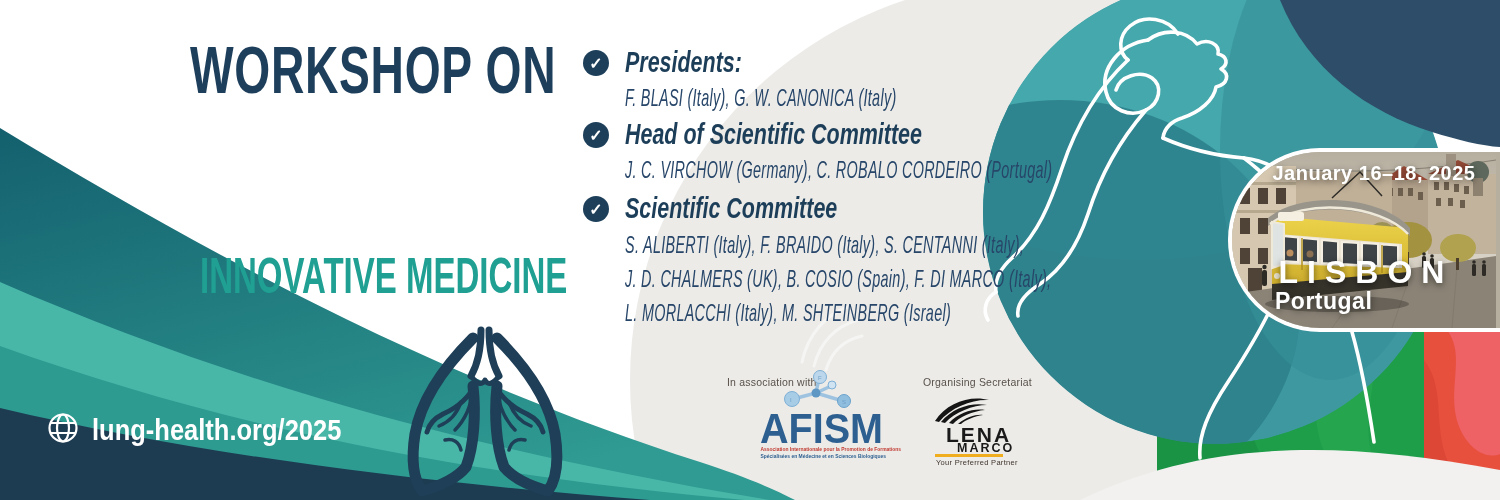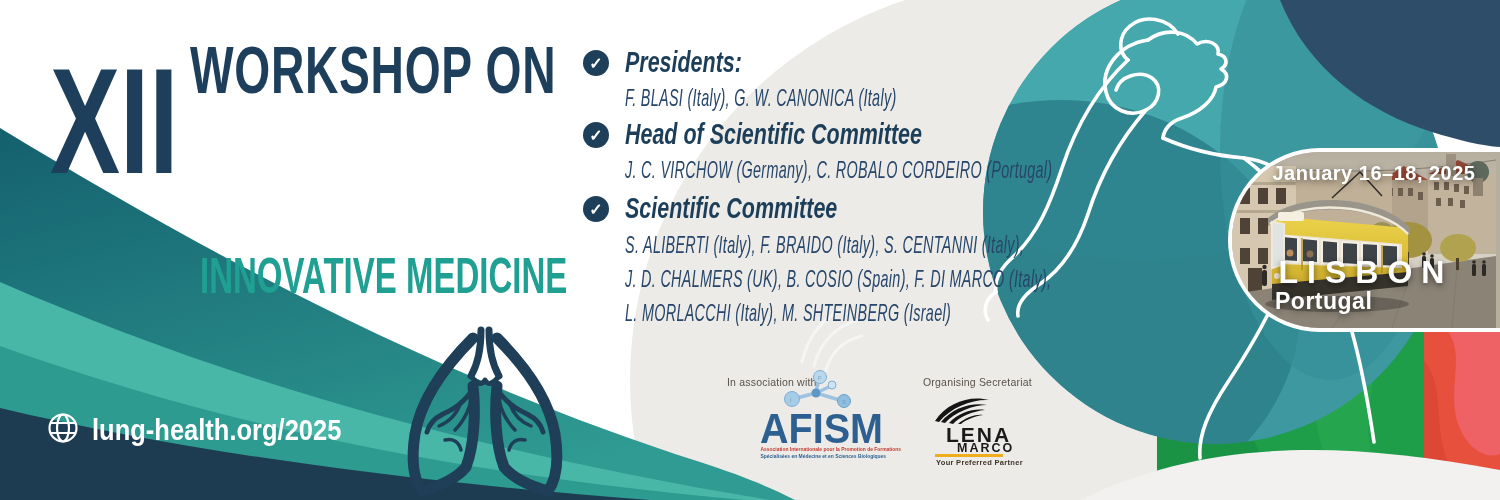--- a/index.html
+++ b/index.html
@@ -20,21 +20,21 @@
   .sci-line{height:34px;line-height:34px;}
   #website-text{font-weight:700;font-size:30px;color:#ffffff;}
   .partner-label{font-size:10.5px;color:#59514a;letter-spacing:.2px;}
   #afism-word{font-weight:700;font-size:43px;color:#2d5f90;line-height:1;}
   .afism-tag{display:block;font-size:5.6px;font-weight:700;line-height:6.6px;white-space:nowrap;
              transform:scaleX(.88);transform-origin:50% 50%;}
   .tag1{color:#c13a30;} .tag2{color:#2d5f90;}
   #lena-word{font-weight:700;font-size:21px;letter-spacing:2px;color:#1a1a1a;line-height:1;margin-left:13px;}
   #lena-group{font-weight:700;font-size:12.5px;letter-spacing:2px;color:#1a1a1a;line-height:1;}
   #lena-line{width:68px;height:2.5px;background:#f0ad1e;}
-  #lena-slogan{font-size:7.5px;font-weight:700;color:#40342c;letter-spacing:.3px;}
+  #lena-slogan{font-size:7.5px;font-weight:400;color:#40342c;letter-spacing:.3px;}
   
   #badge{left:1228px;top:148px;width:272px;height:184px;box-sizing:border-box;
          border:4px solid #fff;border-right:none;border-radius:92px 0 0 92px;overflow:hidden;
          background:#b6ae9f;}
   #badge svg{position:absolute;left:0;top:0;}
   .badge-text{position:absolute;color:#fff;text-shadow:0 2px 7px rgba(0,0,0,.55);}
   #badge-dates{left:8px;top:10px;width:100%;text-align:center;font-size:20px;font-weight:600;letter-spacing:.5px;}
   #badge-city{left:0;top:102px;width:100%;text-align:center;font-size:32px;font-weight:700;letter-spacing:9px;}
   #badge-country{left:43px;top:136px;font-size:23px;font-weight:700;letter-spacing:.5px;}
 </style>
@@ -110,23 +110,20 @@
       <path d="M108,52 C116,68 128,78 142,84 C150,88 156,94 158,102" stroke-width="5"></path>
       <path d="M76,72 C72,84 64,92 54,96" stroke-width="3.5"></path>
       <path d="M124,72 C128,84 136,92 146,96" stroke-width="3.5"></path>
       <path d="M88,60 C86,76 80,90 70,100" stroke-width="3.5"></path>
       <path d="M112,60 C114,76 120,90 130,100" stroke-width="3.5"></path>
       <path d="M60,110 C68,108 74,112 76,120" stroke-width="3.5"></path>
       <path d="M140,110 C132,108 126,112 124,120" stroke-width="3.5"></path>
     </g>
   </svg>
 
-  <div class="abs" style="left:50px;top:46px;">
-    <span id="xii-text" class="cx sx70">XII</span>
-  </div>
 
   <div class="abs" style="left:190px;top:42px;">
     <div class="title-line"><span class="cx sx70" style="letter-spacing:1px">WORKSHOP ON</span></div>
   </div>
 
   <div class="abs" style="left:200px;top:247px;">
     <span id="subtitle-text" class="cx sx66">INNOVATIVE MEDICINE</span>
   </div>
 
   <div class="abs check" style="left:583px;top:50px;">

